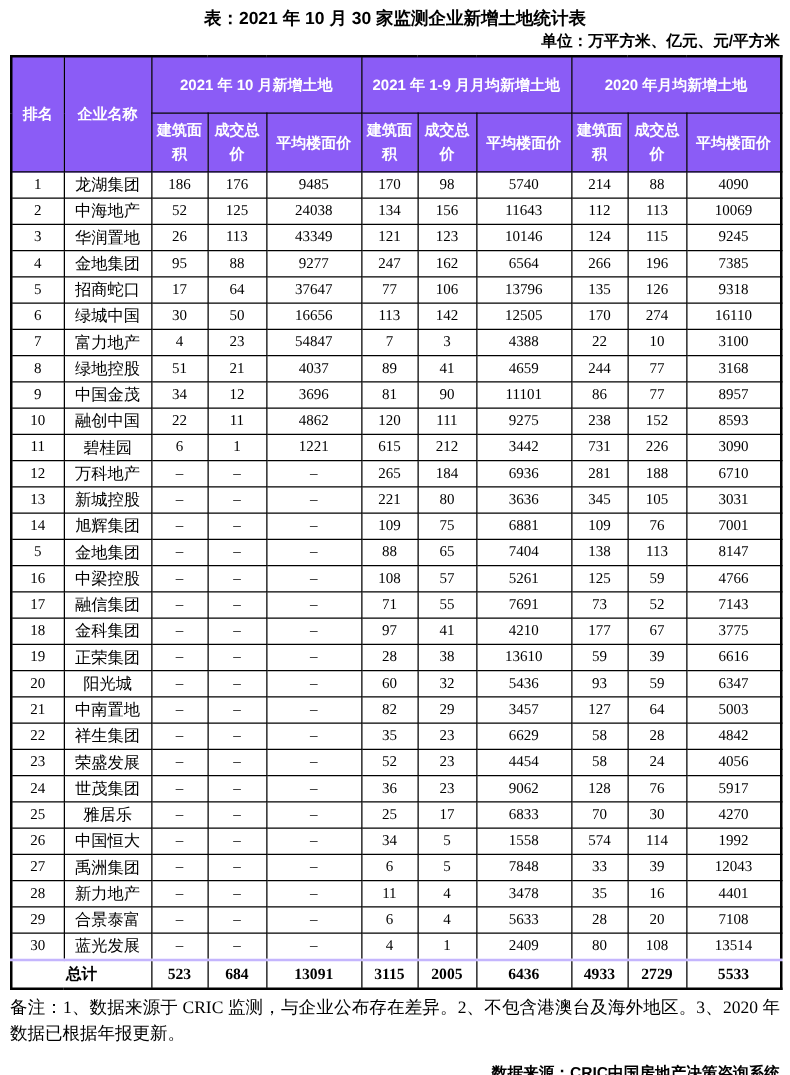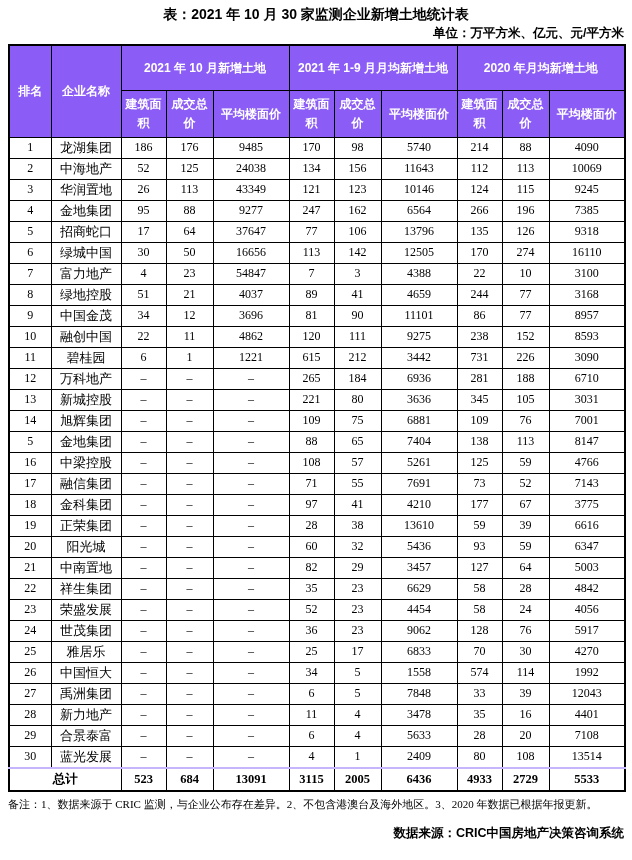--- a/index.html
+++ b/index.html
@@ -58,21 +58,21 @@
     white-space: nowrap;
   }
   table.stat td.company { font-size: 13px; }
   table.stat tr.total-row td {
     font-weight: bold;
     border-top: 2px solid #c4b5fd;
     height: 21px;
     font-size: 12.5px;
   }
   .notes {
-    font-size: 11px;
+    font-size: 14px;
     line-height: 1.5;
     margin-top: 4px;
     text-align: justify;
   }
   .source {
     text-align: right;
     font-family: "Liberation Sans", sans-serif;
     font-weight: bold;
     font-size: 12.5px;
     margin-top: 12px;

